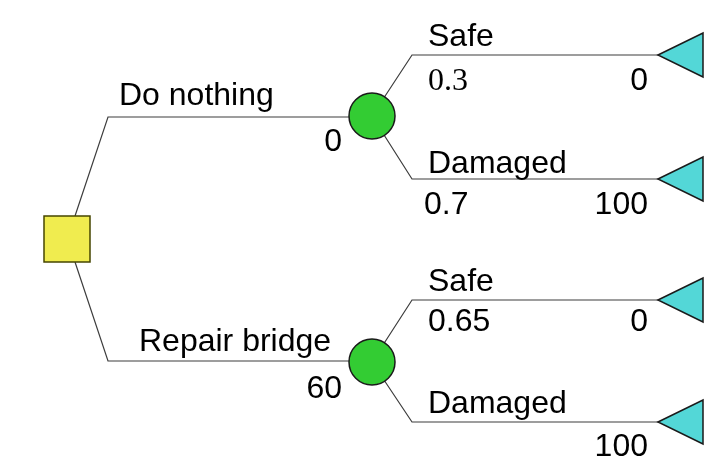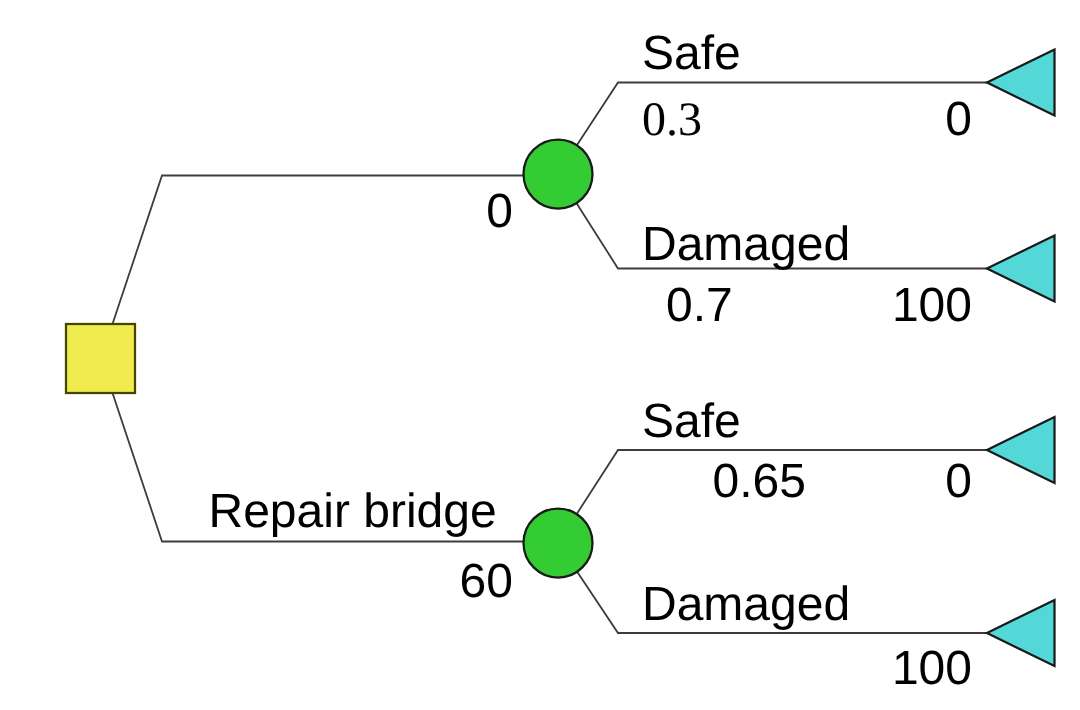--- a/index.html
+++ b/index.html
@@ -44,28 +44,28 @@
 
   
   #lbl-branch1       { left: 119px; top: 78px;  }
   #lbl-branch1-cost  { right: 378px; top: 124px; }
   
   #lbl-c1b1          { left: 428px; top: 19px;  }
   #lbl-c1b1-prob     { left: 428px; top: 63px; font-family: Liberation Serif, serif;  }
   #lbl-c1b1-val      { right: 72px; top: 63px;  }
   
   #lbl-c1b2          { left: 428px; top: 146px; }
-  #lbl-c1b2-prob     { left: 444px; top: 187px; }
+  #lbl-c1b2-prob     { left: 424px; top: 187px; }
   #lbl-c1b2-val      { right: 72px; top: 187px; }
   
   #lbl-branch2       { left: 139px; top: 324px; }
   #lbl-branch2-cost  { right: 378px; top: 371px; }
   
   #lbl-c2b1          { left: 428px; top: 264px; }
-  #lbl-c2b1-prob     { left: 428px; top: 304px; margin-left: 47px; }
+  #lbl-c2b1-prob     { left: 428px; top: 304px; }
   #lbl-c2b1-val      { right: 72px; top: 304px; }
   
   #lbl-c2b2          { left: 428px; top: 386px; }
   #lbl-c2b2-prob     { left: 428px; top: 429px; }
   #lbl-c2b2-val      { right: 72px; top: 429px; }
 </style>
 </head>
 <body>
 
 <div id="canvas">
@@ -83,20 +83,21 @@
 
     <circle class="node-shape" cx="372" cy="116" r="23" fill="#33CC33"></circle>
     <circle class="node-shape" cx="372" cy="362" r="23" fill="#33CC33"></circle>
 
     <polygon class="node-shape" points="658,55 703,33 703,77" fill="#53D7D7"></polygon>
     <polygon class="node-shape" points="658,179 703,157 703,201" fill="#53D7D7"></polygon>
     <polygon class="node-shape" points="658,300 703,278 703,322" fill="#53D7D7"></polygon>
     <polygon class="node-shape" points="658,422 703,400 703,444" fill="#53D7D7"></polygon>
   </svg>
 
+  <div id="lbl-branch1" class="lbl">Do nothing</div>
   <div id="lbl-branch1-cost" class="lbl r">0</div>
 
   <div id="lbl-branch2" class="lbl">Repair bridge</div>
   <div id="lbl-branch2-cost" class="lbl r">60</div>
 
   <div id="lbl-c1b1" class="lbl">Safe</div>
   <div id="lbl-c1b1-prob" class="lbl">0.3</div>
   <div id="lbl-c1b1-val" class="lbl r">0</div>
 
   <div id="lbl-c1b2" class="lbl">Damaged</div>

